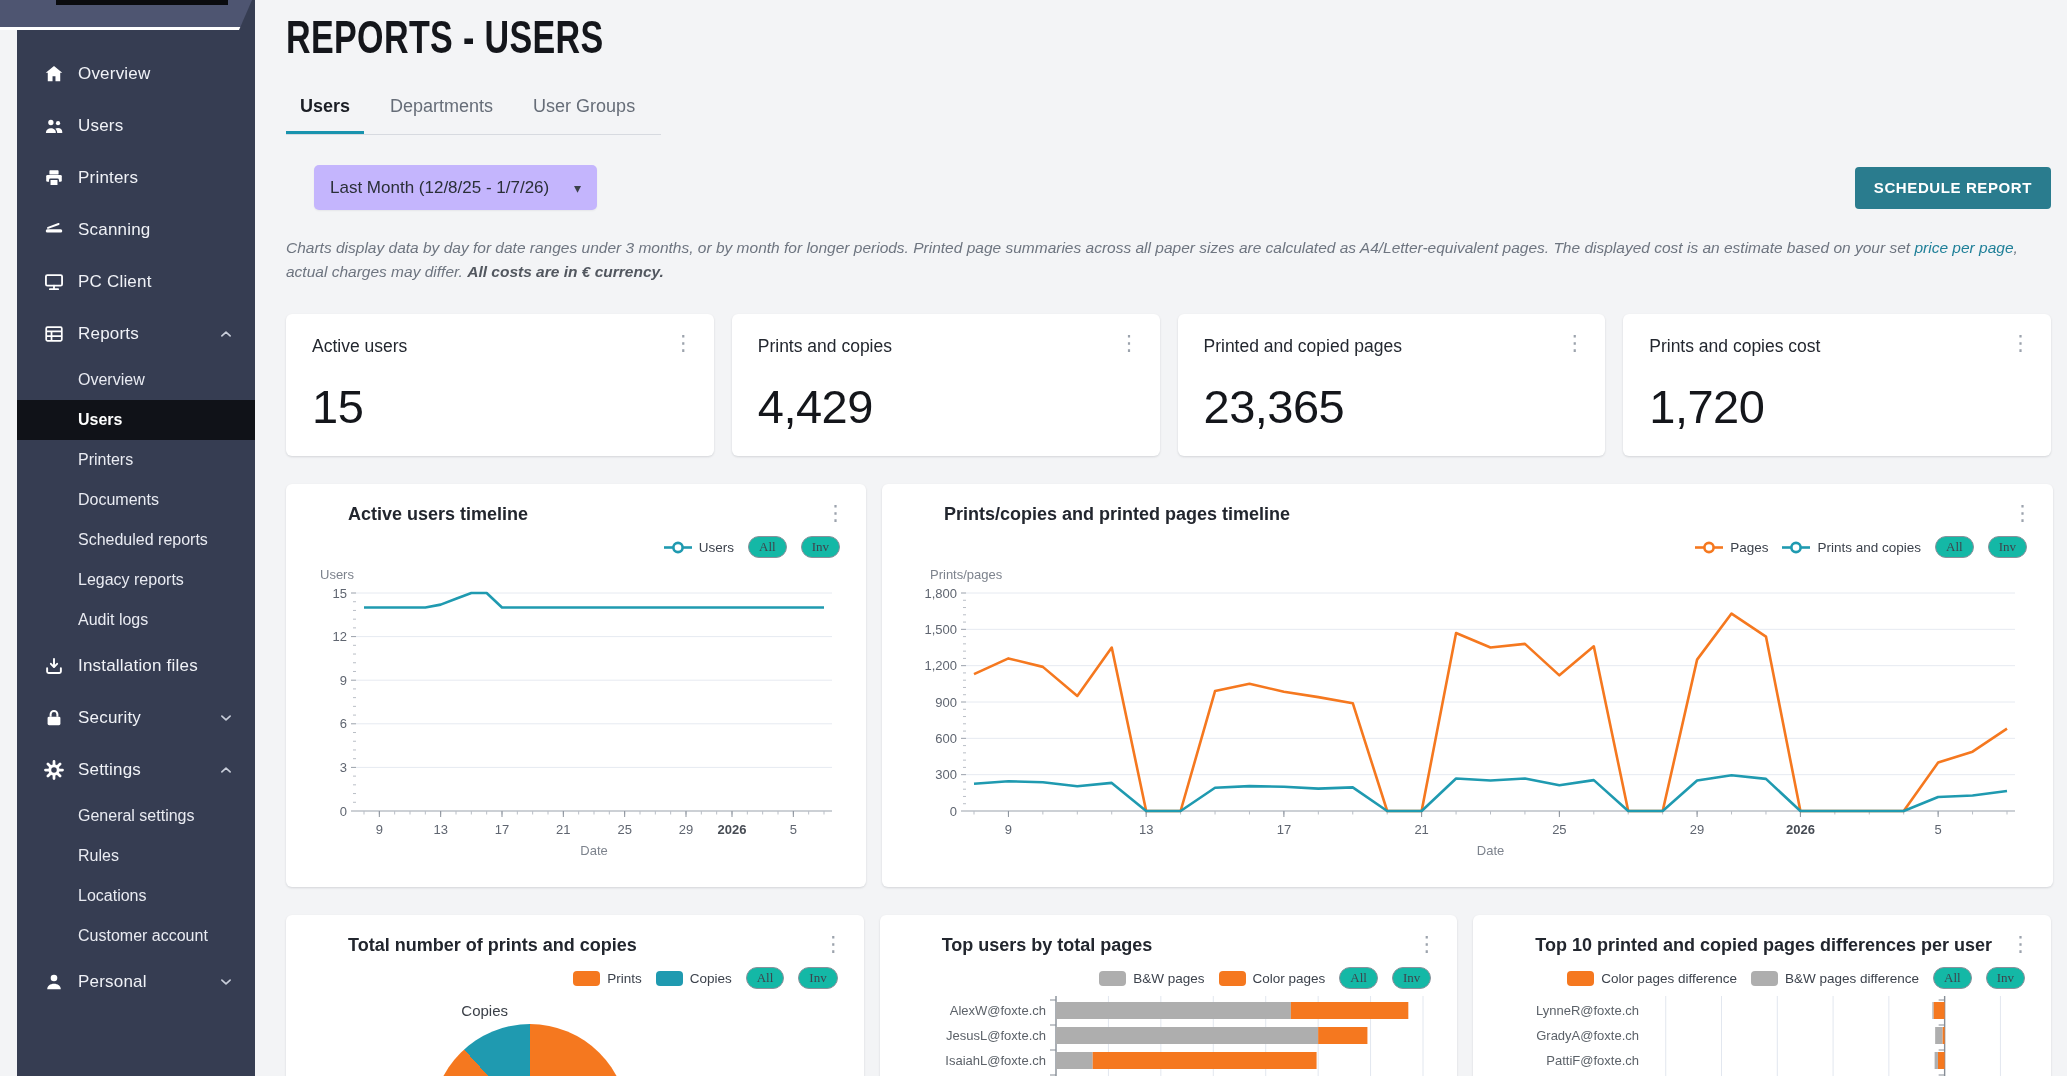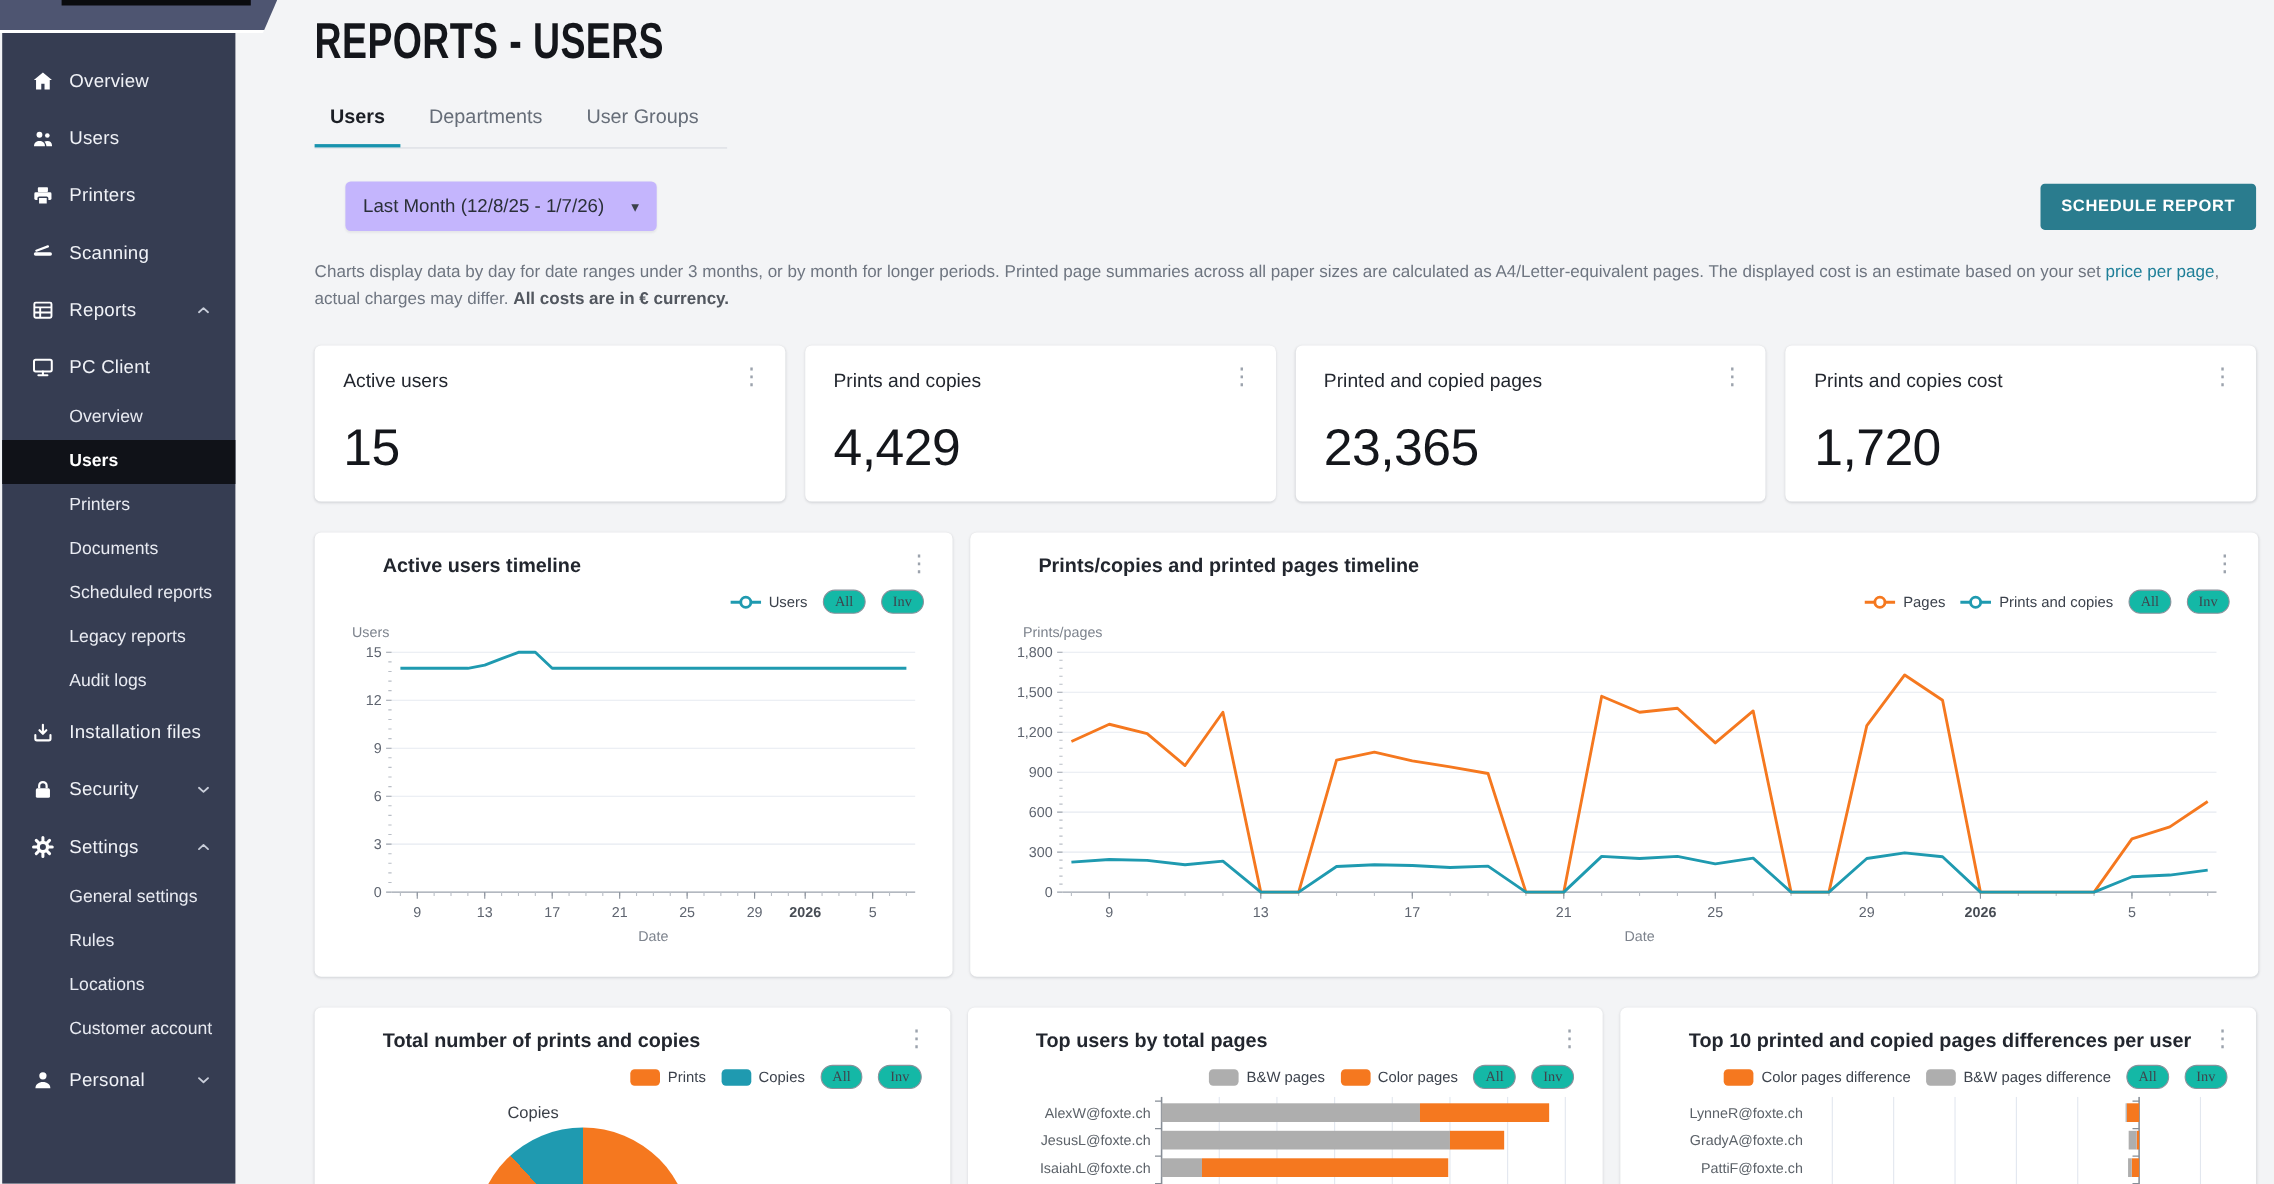--- a/index.html
+++ b/index.html
@@ -1,19 +1,19 @@
 <!DOCTYPE html>
 <html><head>
 <meta charset="utf-8">
 <style>
   * { margin:0; padding:0; box-sizing:border-box; }
   html,body { width:2067px; height:1076px; overflow:hidden; font-family:"Liberation Sans",sans-serif; background:#F3F4F6; }
 
   
-  .sidebar { position:absolute; left:2px; top:0; width:212px; height:1076px; background:#363D52; z-index:2; padding-top:48px; }
+  .sidebar { position:absolute; left:17px; top:0; width:238px; height:1076px; background:#363D52; z-index:2; padding-top:48px; }
   .topbar { position:absolute; left:0; top:0; width:252px; height:30px; z-index:3;
             clip-path:polygon(0 0,100% 0,calc(100% - 13px) 100%,0 100%);
             background:linear-gradient(#4E5571 0 27px,#ffffff 27px 30px); }
   .logo-stub { position:absolute; left:56px; top:0; width:172px; height:5px; background:#0A0B0E; z-index:4; }
   .nav-item { display:flex; align-items:center; height:52px; padding-left:26px; cursor:pointer; color:#F0F2F7; }
   .nav-item .ic { width:22px; height:22px; margin-right:13px; flex:0 0 22px; }
   .nav-item .ic svg { width:22px; height:22px; display:block; }
   .nav-item .lbl { font-size:17px; letter-spacing:.2px; }
   .nav-item .chev { margin-left:auto; margin-right:20px; width:18px; height:18px; }
   .nav-item .chev svg { width:18px; height:18px; display:block; }
@@ -32,21 +32,21 @@
   .filter-row { display:flex; align-items:center; margin-top:30px; }
   .seg { display:flex; background:#E4E6EA; border-radius:5px; }
   .seg button { border:none; background:transparent; font-family:inherit; font-size:16.5px; color:#3B414B; width:159px; height:45px; border-radius:5px; cursor:pointer; }
   .seg button.active { background:#FFFFFF; font-weight:700; color:#1D2026; box-shadow:0 1px 2px rgba(20,25,40,.12); }
   .dropdown { margin-left:28px; width:283px; height:45px; background:#c4b5fd; border-radius:5px; display:flex; align-items:center;
               padding:0 16px; font-size:17px; color:#2A2F38; cursor:pointer; box-shadow:0 1px 2px rgba(20,25,40,.06); }
   .dropdown .caret { margin-left:auto; color:#3B414B; font-size:14px; }
   .schedule-btn { margin-left:auto; height:42px; padding:0 19px; background:#2A7C8E; color:#FFFFFF; border:none; border-radius:4px;
                   font-family:inherit; font-size:15px; font-weight:700; letter-spacing:.6px; cursor:pointer; }
 
-  .notice { margin-top:26px; font-size:15.5px; line-height:1.55; color:#6E7580; max-width:1760px; }
+  .notice { margin-top:26px; font-size:15.5px; line-height:1.55; color:#6E7580; max-width:1760px;font-style:italic; }
   .notice a { color:#1E7F98; text-decoration:none; }
   .notice strong { color:#52575F; }
 
   .stats-row { display:grid; grid-template-columns:repeat(4,1fr); gap:18px; margin-top:30px; }
   .card { background:#FFFFFF; border-radius:6px; box-shadow:0 1px 2px rgba(16,24,40,.06),0 1px 3px rgba(16,24,40,.08); }
   .stat-card { height:142px; padding:22px 26px; position:relative; }
   .stat-title { font-size:17.5px; color:#23272F; }
   .stat-value { font-size:47px; color:#14161B; margin-top:22px; letter-spacing:-.5px; }
   .kebab { position:absolute; right:14px; top:14px; border:none; background:none; color:#9CA3AD; font-size:21px; line-height:1; cursor:pointer; padding:4px 6px; }
 
@@ -108,40 +108,40 @@
         <span class="ic">
           <svg viewBox="0 0 24 24">
             <rect x="3" y="11.3" width="18" height="3.4" rx="1.7" fill="#fff"></rect>
             <path d="M5.5 9.7 17 5.4" stroke="#fff" stroke-width="2.2" stroke-linecap="round" fill="none"></path>
           </svg>
         </span>
         <span class="lbl">Scanning</span>
       </div>
       <div class="nav-item">
         <span class="ic">
+          <svg viewBox="0 0 24 24" fill="none" stroke="#fff" stroke-width="2">
+            <rect x="3.2" y="4.5" width="17.6" height="11.5" rx="1.6"></rect>
+            <path d="M12 16v3.2M7.5 19.8h9" stroke-linecap="round"></path>
+          </svg>
+        </span>
+        <span class="lbl">PC Client</span>
+      </div>
+      <div class="nav-item">
+        <span class="ic">
           <svg viewBox="0 0 24 24" fill="none" stroke="#fff" stroke-width="1.9">
             <rect x="3.5" y="4.5" width="17" height="15" rx="1.4"></rect>
             <path d="M3.5 9.2h17M9.3 9.2v10.3M3.5 14.3h17"></path>
           </svg>
         </span>
         <span class="lbl">Reports</span>
         <span class="chev">
           <svg viewBox="0 0 24 24" fill="none" stroke="#C9CEDA" stroke-width="2.2" stroke-linecap="round" stroke-linejoin="round">
             <path d="m6.5 14.5 5.5-5 5.5 5"></path>
           </svg>
         </span>
-      </div>
-      <div class="nav-item">
-        <span class="ic">
-          <svg viewBox="0 0 24 24" fill="none" stroke="#fff" stroke-width="2">
-            <rect x="3.2" y="4.5" width="17.6" height="11.5" rx="1.6"></rect>
-            <path d="M12 16v3.2M7.5 19.8h9" stroke-linecap="round"></path>
-          </svg>
-        </span>
-        <span class="lbl">PC Client</span>
       </div>
       <div class="nav-sub">Overview</div>
       <div class="nav-sub active">Users</div>
       <div class="nav-sub">Printers</div>
       <div class="nav-sub">Documents</div>
       <div class="nav-sub">Scheduled reports</div>
       <div class="nav-sub">Legacy reports</div>
       <div class="nav-sub">Audit logs</div>
       <div class="nav-item">
         <span class="ic">

